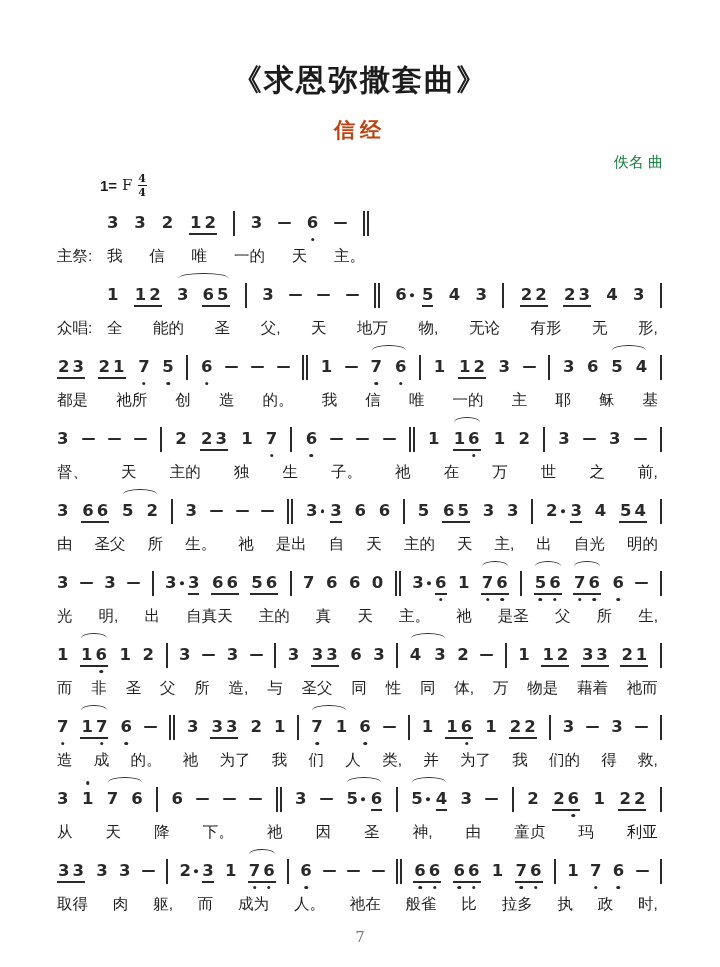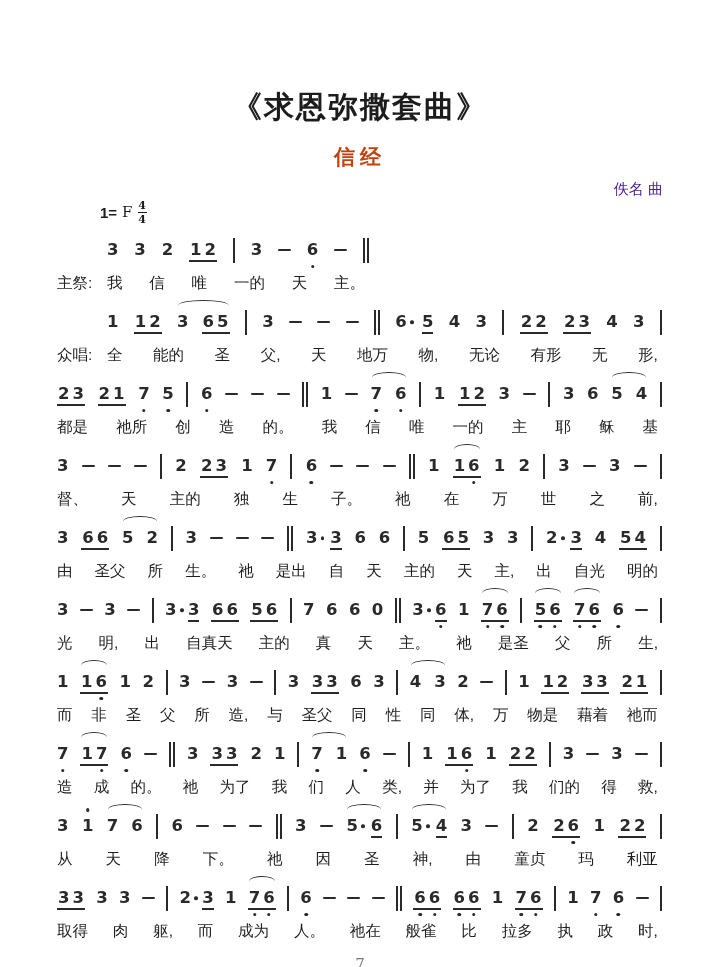--- a/index.html
+++ b/index.html
@@ -1,32 +1,32 @@
 <!DOCTYPE html>
 <html><head>
 <meta charset="utf-8">
 <style>
   html,body { margin:0; padding:0; background:#f2f2f2; }
   body { font-family:"Liberation Sans", sans-serif; color:#222; }
   .page {
     position:relative; width:720px; height:967px; margin:0 auto;
     background:#ffffff; box-sizing:border-box;
-    padding:87px 57px 0 57px; overflow:hidden;
+    padding:60px 57px 0 57px; overflow:hidden;
   }
   
   .title {
     text-align:center; font-size:30px; font-weight:bold; letter-spacing:2px;
     color:#1c1c1c; font-family:"DejaVu Sans", sans-serif;
   }
   .subtitle {
     text-align:center; font-size:21px; font-weight:bold; letter-spacing:5px;
     margin-top:15px; color:#c2410c;
   }
   .composer {
-    text-align:right; color:#4c1d95; font-size:15px; margin-top:9px; height:20px;
+    text-align:right; color:#15803d; font-size:15px; margin-top:9px; height:20px;
   }
   .keysig {
     margin-left:43px; margin-top:0px; height:24px;
     display:flex; align-items:center; gap:5px;
     font-weight:bold; font-size:15px; color:#1c1c1c;
   }
   .keysig .letter { font-family:"DejaVu Serif", serif; font-weight:normal; font-size:15px; }
   .frac { display:inline-flex; flex-direction:column; align-items:center; line-height:1; }
   .frac .num, .frac .den { font-size:11px; font-weight:bold; font-family:"DejaVu Serif", serif; }
   .frac .mid { width:9px; height:1px; background:#1c1c1c; margin:1px 0; }

